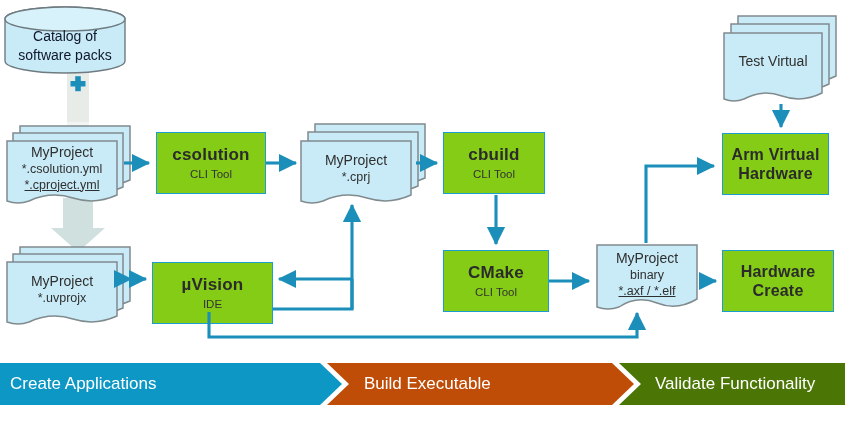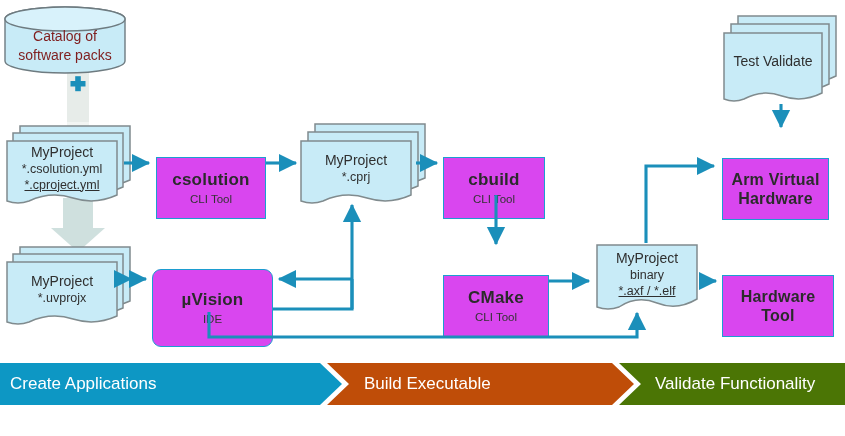--- a/index.html
+++ b/index.html
@@ -8,40 +8,40 @@
   #stage{position:relative;width:845px;height:436px;}
 
   
   .node{position:absolute;box-sizing:border-box;display:flex;
         flex-direction:column;align-items:center;justify-content:center;
         text-align:center;color:#333333;}
   .ttl{font-weight:bold;color:#2b2b2b;}
   .sub{font-weight:normal;color:#333333;}
 
   
-  .proc{background:#d946ef;border:1.6px solid #1c9dd0;margin-top:25px;}
+  .proc{background:#84cc16;border:1.6px solid #1c9dd0;}
   .proc .ttl{font-size:17px;letter-spacing:.2px;line-height:20px;}
   .proc .sub{font-size:11.5px;line-height:15px;margin-top:2px;}
   .proc.two .ttl{font-size:16px;line-height:19px;}
 
   
   .docwrap{position:absolute;}
   .docwrap svg{position:absolute;left:0;top:0;overflow:visible;}
   .doctext{position:absolute;display:flex;flex-direction:column;
            align-items:center;justify-content:center;text-align:center;
            color:#2f2f2f;}
   .doctext .l1{font-size:14px;line-height:17px;}
   .doctext .l2{font-size:12.5px;line-height:16px;}
   .doctext .l3{font-size:12.5px;line-height:16px;text-decoration:underline;}
 
   
   .cyl{position:absolute;}
   .cyl svg{position:absolute;left:0;top:0;}
   .cyltext{position:absolute;width:100%;text-align:center;
-           font-size:14px;line-height:19px;color:#7f1d1d;}
+           font-size:14px;line-height:19px;color:#0f172a;}
 
   
   .softlayer{position:absolute;left:0;top:0;width:845px;height:436px;}
 
   
   .wires{position:absolute;left:0;top:0;width:845px;height:436px;}
 
   
   .banner{position:absolute;left:0;top:363px;width:845px;height:42px;}
   .banlabel{position:absolute;color:#ffffff;font-size:17px;
@@ -113,21 +113,21 @@
     </div>
   </div>
 
   <div class="docwrap" style="left:722px;top:14px;width:114px;height:90px;">
     <svg width="120" height="96" viewBox="0 0 120 96">
       <path d="M16 2 H114 V62 q-20 10 -40 3 q-20 -7 -38 3 q-10 4 -20 0 V2 Z" fill="#c8ebf7" stroke="#808b8e" stroke-width="1.5"></path>
       <path d="M9 10 H107 V70 q-20 10 -40 3 q-20 -7 -38 3 q-10 4 -20 0 V10 Z" fill="#c8ebf7" stroke="#808b8e" stroke-width="1.5"></path>
       <path d="M2 19 H100 V79 q-20 10 -40 3 q-20 -7 -38 3 q-10 4 -20 0 V19 Z" fill="#c8ebf7" stroke="#808b8e" stroke-width="1.5"></path>
     </svg>
     <div class="doctext" style="left:2px;top:36px;width:98px;height:22px;">
-      <div class="l1">Test Validate</div>
+      <div class="l1">Test Virtual</div>
     </div>
   </div>
 
   <div class="docwrap" style="left:595px;top:243px;width:104px;height:72px;">
     <svg width="108" height="78" viewBox="0 0 108 78">
       <path d="M2 2 H102 V56 q-20 12 -40 4 q-20 -8 -38 4 q-11 4 -22 0 V2 Z" fill="#c8ebf7" stroke="#808b8e" stroke-width="1.5"></path>
     </svg>
     <div class="doctext" style="left:2px;top:6px;width:100px;height:50px;">
       <div class="l1">MyProject</div>
       <div class="l2">binary</div>
@@ -138,38 +138,38 @@
   <div class="node proc" style="left:156px;top:132px;width:110px;height:62px;">
     <div class="ttl">csolution</div>
     <div class="sub">CLI Tool</div>
   </div>
 
   <div class="node proc" style="left:443px;top:132px;width:102px;height:62px;">
     <div class="ttl">cbuild</div>
     <div class="sub">CLI Tool</div>
   </div>
 
-  <div class="node proc" style="left:152px;top:244px;width:121px;height:78px;border-radius:9px;">
+  <div class="node proc" style="left:152px;top:262px;width:121px;height:62px;">
     <div class="ttl">µVision</div>
     <div class="sub">IDE</div>
   </div>
 
   <div class="node proc" style="left:443px;top:250px;width:106px;height:62px;">
     <div class="ttl">CMake</div>
     <div class="sub">CLI Tool</div>
   </div>
 
   <div class="node proc two" style="left:722px;top:133px;width:107px;height:62px;">
     <div class="ttl">Arm Virtual</div>
     <div class="ttl">Hardware</div>
   </div>
 
   <div class="node proc two" style="left:722px;top:250px;width:112px;height:62px;">
     <div class="ttl">Hardware</div>
-    <div class="ttl">Tool</div>
+    <div class="ttl">Create</div>
   </div>
 
   <svg class="wires">
     <defs>
       <marker id="ah" markerWidth="7" markerHeight="7" refX="5.6" refY="3.5" orient="auto" markerUnits="strokeWidth">
         <path d="M0,0.5 L6,3.5 L0,6.5 Z" fill="#1b8fba"></path>
       </marker>
     </defs>
     <g stroke="#1b8fba" stroke-width="3.1" fill="none">
 

